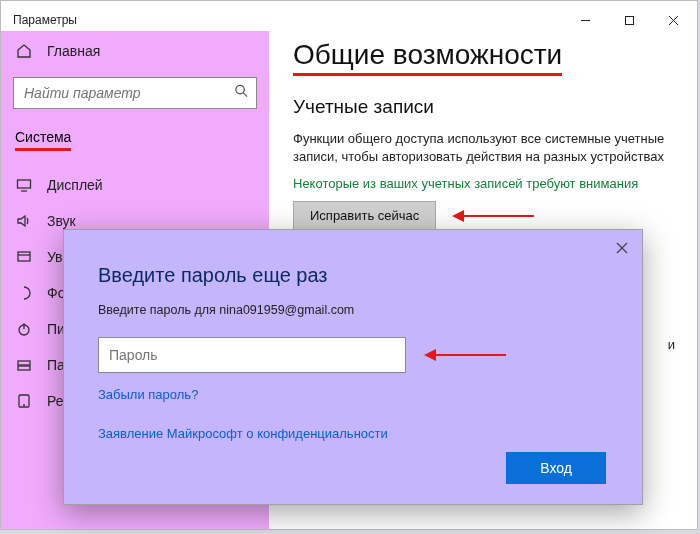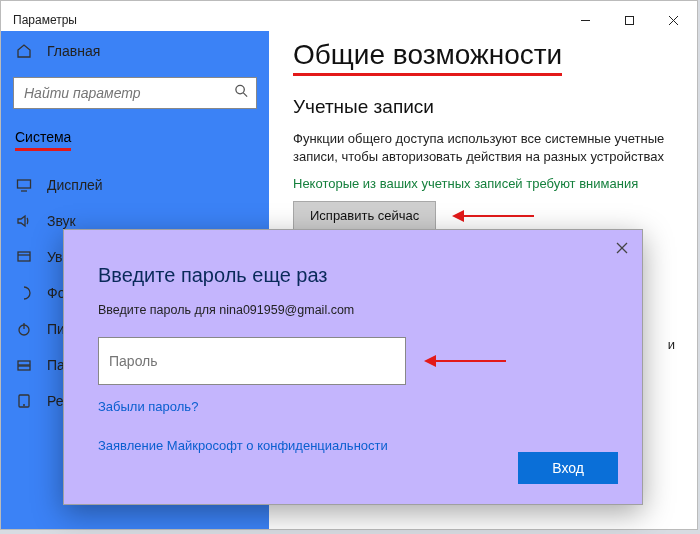--- a/index.html
+++ b/index.html
@@ -35,21 +35,21 @@
     display: flex; align-items: center; justify-content: center;
     color: #222;
   }
   .winbtn svg { width: 11px; height: 11px; stroke: #222; stroke-width: 1; fill: none; }
 
   
   .sidebar {
     position: absolute;
     left: 0; top: 30px; bottom: 0;
     width: 268px;
-    background: #3b82f6;
+    background: #f0abfc;
     padding-top: 4px;
   }
   .home-row {
     display: flex; align-items: center;
     padding: 8px 14px;
     font-size: 14px;
     color: #222;
     gap: 14px;
   }
   .home-row .icon { width: 18px; display:flex; justify-content:center; color:#333; }
@@ -191,36 +191,36 @@
   .dialog-sub {
     font-size: 12.5px;
     color: #222;
     margin-top: 16px;
   }
   .pw-row {
     margin-top: 20px;
     display: flex; align-items: center; gap: 18px;
   }
   .pw-input {
-    width: 308px; height: 48px;
+    width: 308px; height: 36px;
     border: 1px solid #888;
     padding: 0 10px;
     font-size: 14px;
     color: #888;
   }
   .link {
     color: #0a5fcf;
     font-size: 13px;
     margin-top: 14px;
     cursor: pointer;
     display: block;
   }
   .btn-blue {
     position: absolute;
-    right: 24px; bottom: 20px;
+    right: 36px; bottom: 20px;
     background: #0a6fd8;
     color: #fff;
     border: none;
     font-size: 14px;
     padding: 8px 34px;
     cursor: pointer;
   }
 </style>
 </head>
 <body>

